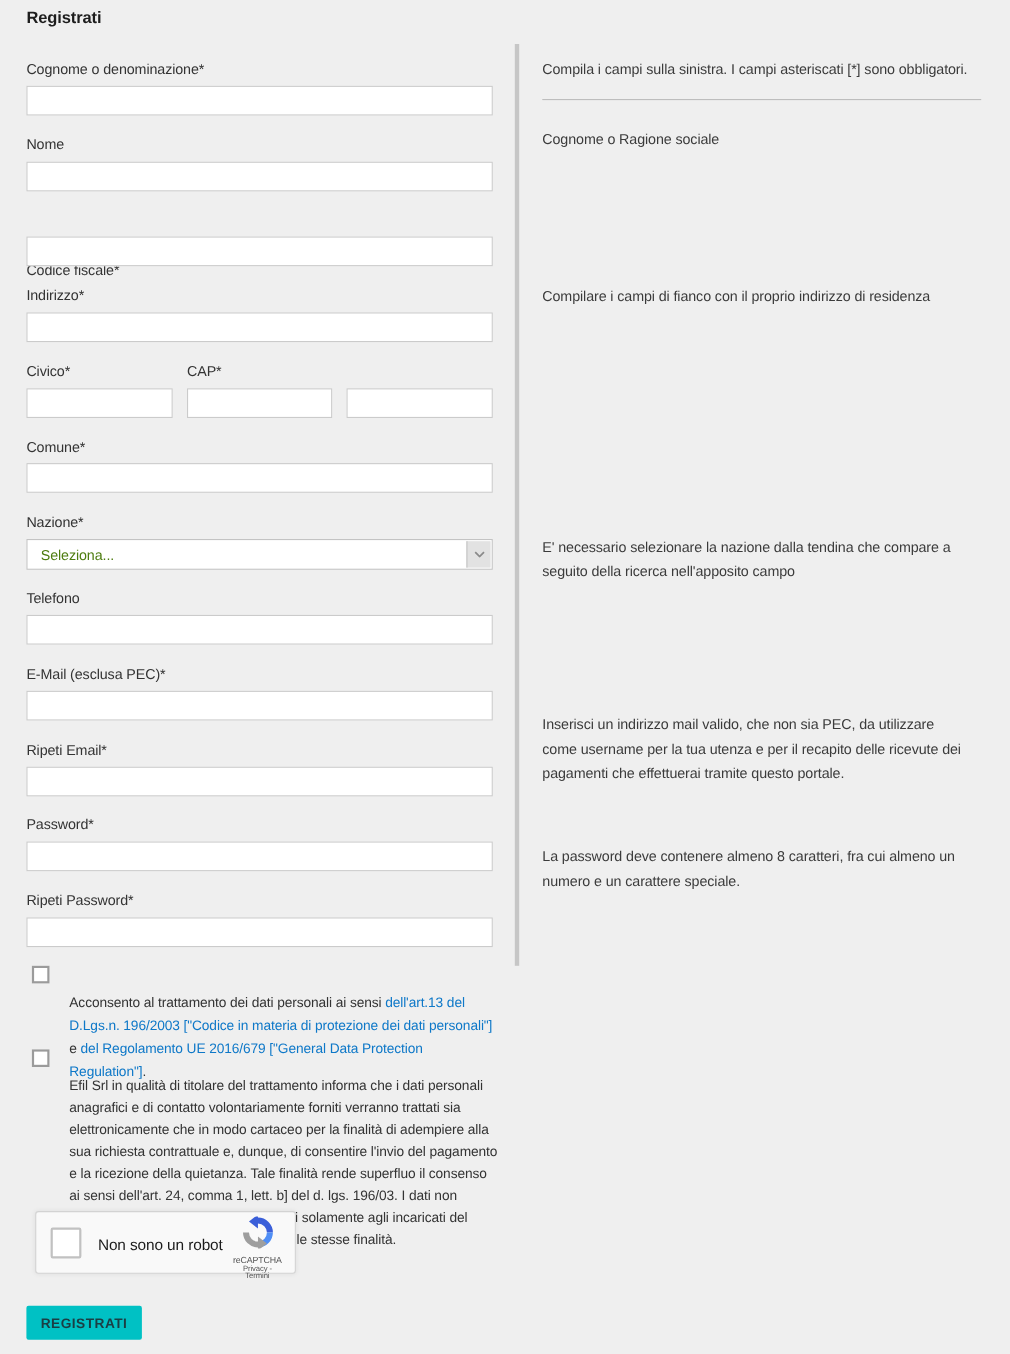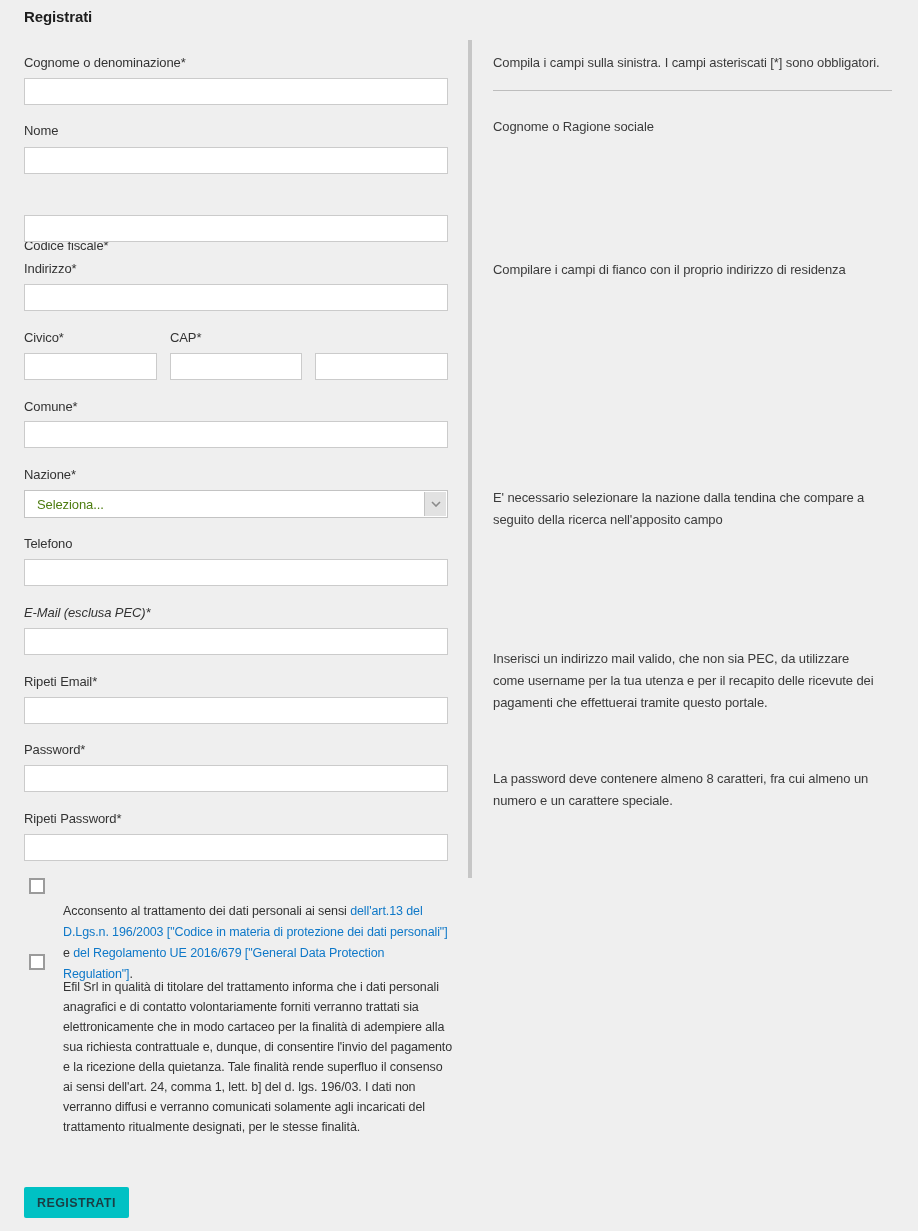--- a/index.html
+++ b/index.html
@@ -89,38 +89,51 @@
     <span class="sel-btn">
       <svg class="chev" viewBox="0 0 10 6">
           <polyline points="1,1 5,5 9,1" fill="none" stroke="#8a8a8a" stroke-width="1.6"></polyline>
         </svg>
     </span>
   </div>
 
   <div class="lbl" style="left:24px; top:536px;">Telefono</div>
   <input class="inp" style="left: 24px; top: 559px; width: 424px;">
 
-  <div class="lbl" style="left:24px; top:605px;font-style:italic;">E-Mail (esclusa PEC)*</div>
+  <div class="lbl" style="left:24px; top:605px;">E-Mail (esclusa PEC)*</div>
   <input class="inp" style="left: 24px; top: 628px; width: 424px;">
 
   <div class="lbl" style="left:24px; top:674px;">Ripeti Email*</div>
   <input class="inp" style="left: 24px; top: 697px; width: 424px;">
 
   <div class="lbl" style="left:24px; top:742px;">Password*</div>
   <input class="inp" type="password" style="left: 24px; top: 765px; width: 424px;">
 
   <div class="lbl" style="left:24px; top:811px;">Ripeti Password*</div>
   <input class="inp" type="password" style="left: 24px; top: 834px; width: 424px;">
 
   <div class="consent-box" style="top:878px;"></div>
   <div class="consent-text" style="top:877px; width:388px;"><span>Acconsento al trattamento dei dati personali ai sensi </span><a>dell'art.13 del D.Lgs.n. 196/2003 ["Codice in materia di protezione dei dati personali"]</a><span> e </span><a>del Regolamento UE 2016/679 ["General Data Protection Regulation"]</a><span>.</span></div>
 
   <div class="consent-box" style="top:954px;"></div>
   <div class="consent-text" style="top:953px; width:392px; line-height:20px;">Efil Srl in qualità di titolare del trattamento informa che i dati personali anagrafici e di contatto volontariamente forniti verranno trattati sia elettronicamente che in modo cartaceo per la finalità di adempiere alla sua richiesta contrattuale e, dunque, di consentire l'invio del pagamento e la ricezione della quietanza. Tale finalità rende superfluo il consenso ai sensi dell'art. 24, comma 1, lett. b] del d. lgs. 196/03. I dati non verranno diffusi e verranno comunicati solamente agli incaricati del trattamento ritualmente designati, per le stesse finalità.</div>
 
+  <div class="recaptcha">
+    <div class="rc-cb"></div>
+    <div class="rc-label">Non sono un robot</div>
+    <div class="rc-logo">
+      <svg width="29" height="29" viewBox="0 0 32 32">
+        <path d="M16,1 a15,15 0 0 1 15,15 l-6,0 a9,9 0 0 0 -9,-9 l0,5 -9,-7 9,-7 z" fill="#3b5fd9"></path>
+        <path d="M31,16 a15,15 0 0 1 -15,15 l0,-6 a9,9 0 0 0 9,-9 z" fill="#4f8ef5"></path>
+        <path d="M16,31 a15,15 0 0 1 -15,-15 l6,0 a9,9 0 0 0 9,9 l0,-5 9,7 -9,7 z" fill="#9e9e9e"></path>
+      </svg>
+      <div class="rc-brand">reCAPTCHA</div>
+      <div class="rc-links"><span>Privacy</span> <span>-</span> <span>Termini</span></div>
+    </div>
+  </div>
 
   <button class="submit-btn">REGISTRATI</button>
 
   <div class="help-bar"></div>
   <div class="help" style="top:52px; width:400px;">Compila i campi sulla sinistra.  I campi asteriscati [*] sono obbligatori.</div>
   <div class="help-divider"></div>
   <div class="help" style="top:116px;">Cognome o Ragione sociale</div>
   <div class="help" style="top:259px;">Compilare i campi di fianco con il proprio indirizzo di residenza</div>
   <div class="help" style="top:487px;">E' necessario selezionare la nazione dalla tendina che compare a seguito della ricerca nell'apposito campo</div>
   <div class="help" style="top:648px;">Inserisci un indirizzo mail valido, che non sia PEC, da utilizzare come username per la tua utenza e per il recapito delle ricevute dei pagamenti che effettuerai tramite questo portale.</div>

